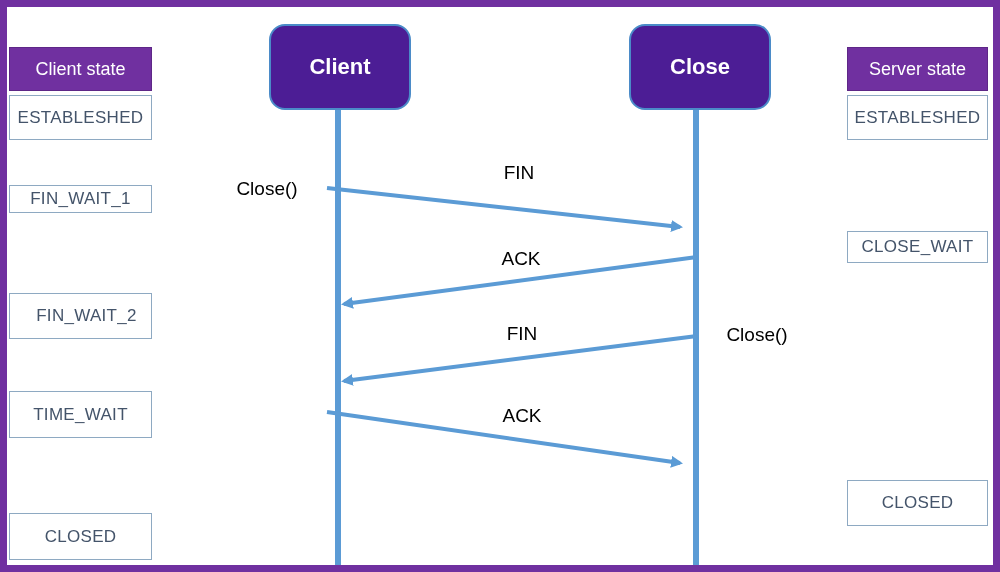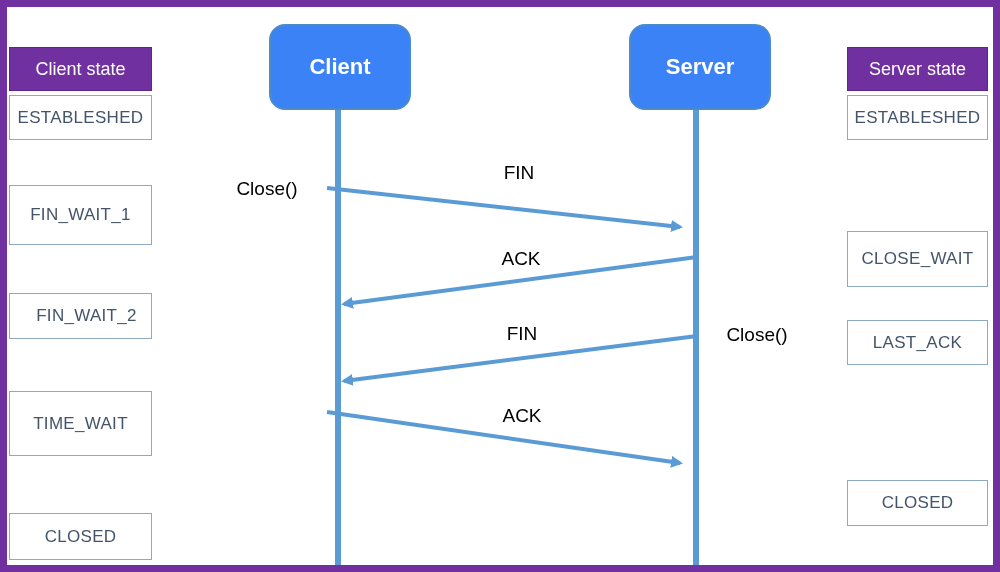--- a/index.html
+++ b/index.html
@@ -33,21 +33,21 @@
     font-size:18px;
     display:flex;align-items:center;justify-content:center;
   }
   .col-left{left:2px;width:143px;}
   .col-right{left:840px;width:141px;}
   
   .actor{
     position:absolute;
     top:17px;width:142px;height:86px;
     box-sizing:border-box;
-    background:#3b82f6;
+    background:#4c1d95;
     border:2px solid #4B8BC8;
     border-radius:16px;
     color:#ffffff;
     font-size:22px;font-weight:bold;
     display:flex;align-items:center;justify-content:center;
   }
   
   .lifeline{
     position:absolute;
     width:6px;top:103px;height:455px;
@@ -64,33 +64,32 @@
     width:90px;
   }
 </style>
 </head>
 <body>
 
 <div class="frame">
 
   <div class="state-header col-left" style="top:40px;height:44px;">Client state</div>
   <div class="state-box col-left" style="top:88px;height:45px;">ESTABLESHED</div>
-  <div class="state-box col-left" style="top:178px;height:60px;">FIN_WAIT_1</div>
+  <div class="state-box col-left" style="top:178px;height:28px;">FIN_WAIT_1</div>
   <div class="state-box col-left" style="top:286px;height:46px;padding-left:12px;">FIN_WAIT_2</div>
-  <div class="state-box col-left" style="top:384px;height:65px;">TIME_WAIT</div>
+  <div class="state-box col-left" style="top:384px;height:47px;">TIME_WAIT</div>
   <div class="state-box col-left" style="top:506px;height:47px;">CLOSED</div>
 
   <div class="state-header col-right" style="top:40px;height:44px;">Server state</div>
   <div class="state-box col-right" style="top:88px;height:45px;">ESTABLESHED</div>
-  <div class="state-box col-right" style="top:224px;height:56px;">CLOSE_WAIT</div>
-  <div class="state-box col-right" style="top:313px;height:45px;">LAST_ACK</div>
+  <div class="state-box col-right" style="top:224px;height:32px;">CLOSE_WAIT</div>
   <div class="state-box col-right" style="top:473px;height:46px;">CLOSED</div>
 
   <div class="actor" style="left:262px;">Client</div>
-  <div class="actor" style="left:622px;">Server</div>
+  <div class="actor" style="left:622px;">Close</div>
 
   <div class="lifeline" style="left:328px;"></div>
   <div class="lifeline" style="left:686px;"></div>
 
   <svg class="arrows" viewBox="0 0 986 558">
     <defs>
       <marker id="ah" markerWidth="12" markerHeight="12" refX="9" refY="6" orient="auto" markerUnits="userSpaceOnUse">
         <path d="M0,0 L12,6 L0,12 Z" fill="#5B9BD5"></path>
       </marker>
     </defs>

